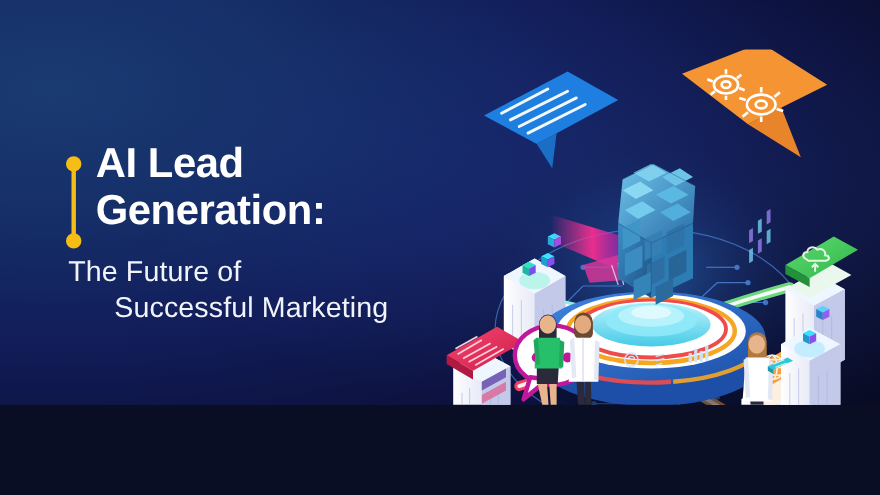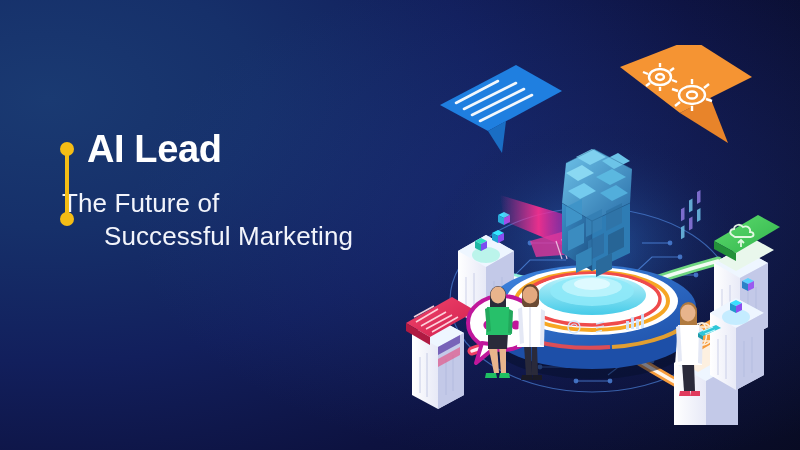--- a/index.html
+++ b/index.html
@@ -2,21 +2,21 @@
 <html><head>
 <meta charset="utf-8">
 <style>
   html,body{margin:0;padding:0;}
   body{
     width:800px;height:450px;overflow:hidden;
     font-family:"Liberation Sans", sans-serif;
     background:#0a0e24;
   }
   #banner{
-    position:relative;width:800px;height:450px;overflow:hidden;
+    position:relative;width:800px;height:368px;overflow:hidden;
     background:
       radial-gradient(120% 130% at 6% 22%, #1a3a72 0%, #16306a 22%, #121f5c 45%, #0d1240 68%, #080b22 100%),
       linear-gradient(135deg,#16306a 0%,#141a55 40%,#0b1030 75%,#070a1c 100%);
   }
   #banner::after{
     content:"";position:absolute;inset:0;pointer-events:none;
     background:radial-gradient(90% 90% at 72% 48%, rgba(40,70,160,.30) 0%, rgba(10,14,40,0) 62%);
   }
 
   
@@ -49,21 +49,21 @@
 <div id="banner">
 
   <div class="text-block">
 
     <div class="accent-marker">
       <div class="accent-line"></div>
       <div class="accent-dot top"></div>
       <div class="accent-dot bot"></div>
     </div>
 
-    <h1 class="title"><span>AI Lead</span></h1>
+    <h1 class="title"><span>AI Lead</span><span class="l2">Generation:</span></h1>
 
     <p class="subtitle"><span>The Future of</span><span class="l2">Successful Marketing</span></p>
   </div>
 
   <div id="illus">
     <svg viewBox="0 0 420 380" xmlns="http://www.w3.org/2000/svg">
       <defs>
         <linearGradient id="gHubBase" x1="0" y1="0" x2="1" y2="1">
           <stop offset="0" stop-color="#3f86e0"></stop>
             <stop offset="1" stop-color="#1d4fa8"></stop>

